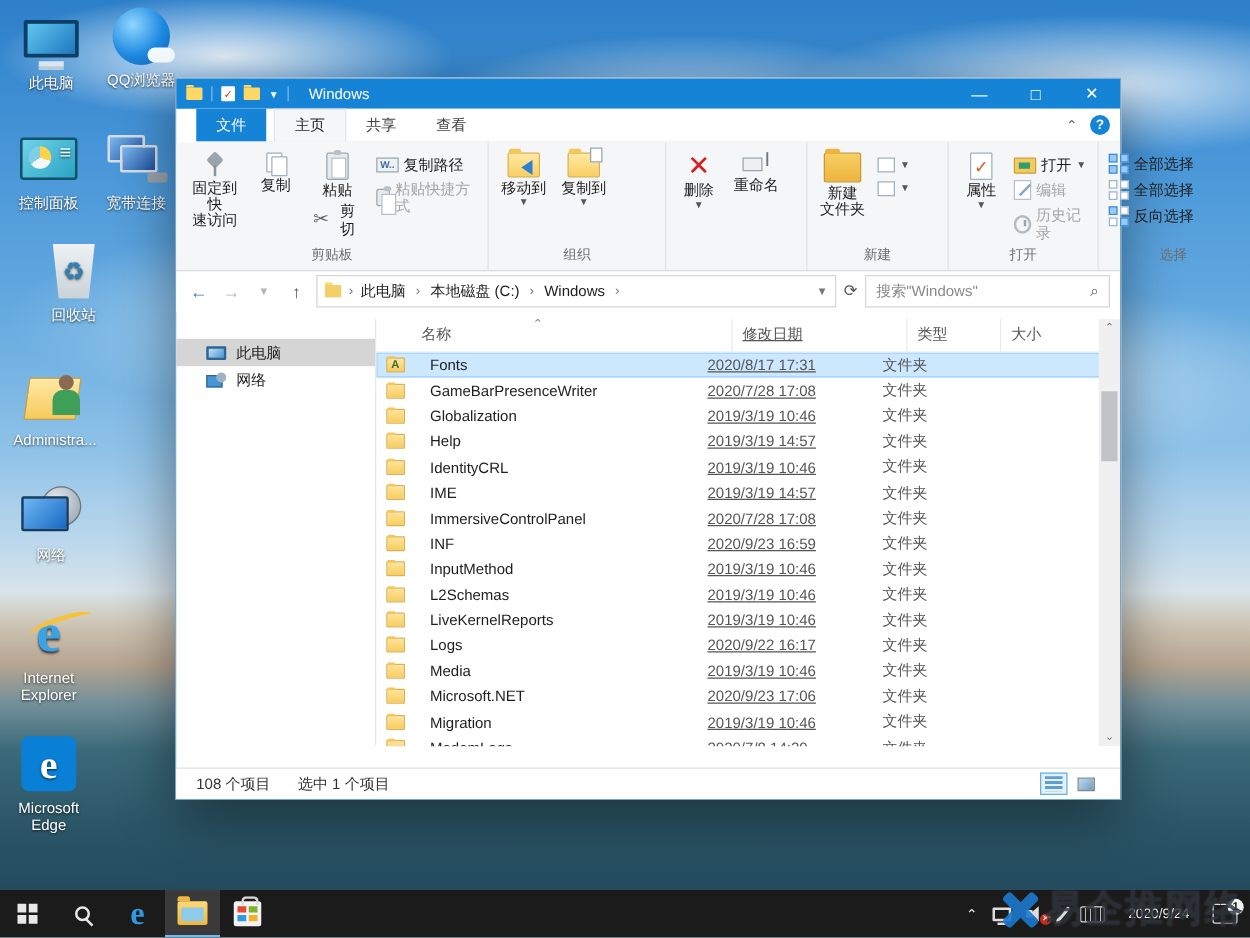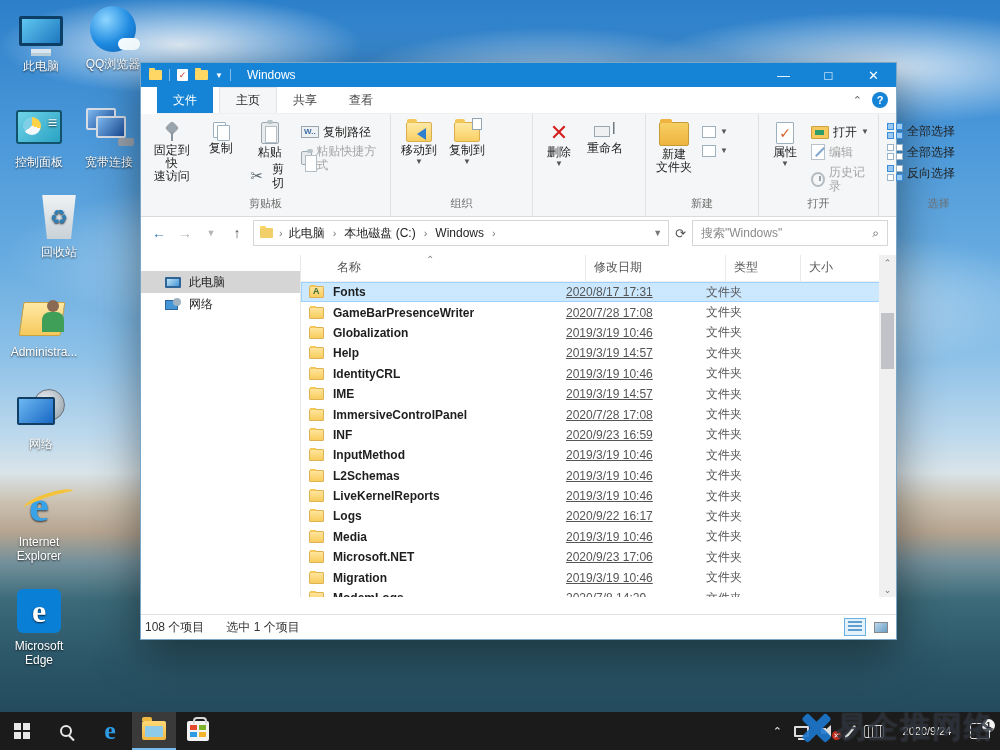--- a/index.html
+++ b/index.html
@@ -54,21 +54,21 @@
   .tabs{height:27px;background:#fff;display:flex;align-items:stretch;border-bottom:1px solid #f0f0f0;position:relative;margin-left:16px;}
   .ftab{background:#1584d6;color:#fff;padding:0 16px;display:flex;align-items:center;margin-right:6px;}
   .tab{padding:0 16px;display:flex;align-items:center;color:#444;}
   .tab.act{background:#f5f6f7;border:1px solid #e3e4e5;border-bottom:none;color:#1e1e1e;}
   .tabR{position:absolute;right:8px;top:0;height:100%;display:flex;align-items:center;gap:10px;}
   .chev{color:#666;font-size:11px;}
   .help{width:16px;height:16px;border-radius:50%;background:#1584d6;color:#fff;display:flex;align-items:center;justify-content:center;font-size:11px;font-weight:bold;}
   .ribbon{height:103px;background:#f5f6f7;border-bottom:1px solid #dadbdc;position:relative;}
   .rgrp{position:absolute;top:0;height:100%;border-right:1px solid #e2e2e2;display:flex;flex-direction:column;}
   .rbody{flex:1;display:flex;align-items:flex-start;padding:6px 4px 0 6px;gap:4px;}
-  .rlabel{height:20px;text-align:center;color:#6d6d6d;font-size:11px;line-height:16px;font-family:Liberation Mono, monospace;}
+  .rlabel{height:20px;text-align:center;color:#6d6d6d;font-size:11px;line-height:16px;}
   .bigb{display:flex;flex-direction:column;align-items:center;gap:2px;padding:2px 4px;min-width:40px;text-align:center;line-height:13px;}
   .bigb .car{font-size:8px;color:#555;line-height:6px;}
   .smcol{display:flex;flex-direction:column;gap:3px;padding-top:4px;}
   .smb{display:flex;align-items:center;gap:4px;line-height:14px;padding:1px 2px;}
   .dis{color:#a5a5a5;}
   .icopy{width:16px;height:18px;position:relative;}
   .icopy::before,.icopy::after{content:"";position:absolute;width:11px;height:14px;background:#fff;border:1px solid #9db0bd;border-radius:1px;}
   .icopy::before{left:0;top:0;}.icopy::after{left:4px;top:3px;}
   .ipaste{width:18px;height:22px;background:#e8eaec;border:1px solid #9aa7b0;border-radius:2px;position:relative;}
   .ipaste::before{content:"";position:absolute;left:3px;top:3px;width:10px;height:15px;background:#fff;border:1px solid #b3bec6;}
@@ -123,34 +123,34 @@
   .nnet::before{content:"";position:absolute;left:0;top:2px;width:11px;height:8px;background:#4596d6;border:1px solid #2f6496;}
   .nnet::after{content:"";position:absolute;right:0;top:0;width:8px;height:8px;border-radius:50%;background:#9fb3c2;}
   .list{flex:1;position:relative;overflow:hidden;}
   .hdr{height:27px;display:flex;border-bottom:1px solid #f0f0f0;color:#555;position:relative;}
   .hcell{display:flex;align-items:flex-end;padding:0 8px 5px 8px;border-right:1px solid #eaeaea;}
   .sortup{position:absolute;left:125px;top:-1px;color:#888;font-size:10px;}
   .rows{position:absolute;top:27px;left:0;right:0;height:317px;overflow:hidden;}
   .row{height:20.4px;display:flex;align-items:center;}
   .row.sel{background:#cce8ff;outline:1px solid #9ed1ff;outline-offset:-1px;}
   .cell{padding:0 8px;overflow:hidden;white-space:nowrap;}
-  .c-name{width:257px;display:flex;align-items:center;gap:9px;font-weight:bold;}
+  .c-name{width:257px;display:flex;align-items:center;gap:20px;}
   .c-date{width:140px;color:#555;text-decoration:underline;}
   .c-type{width:75px;color:#555;}
   .c-size{width:80px;color:#555;}
   .fldr{width:15px;height:12px;background:linear-gradient(180deg,#ffe49b,#f8cd5f);border:1px solid #dcb253;border-radius:1px;position:relative;flex:0 0 auto;}
   .fldr::before{content:"";position:absolute;left:0;top:-3px;width:6px;height:3px;background:#f4c758;border-radius:1px 1px 0 0;}
   .fldr.fonts::after{content:"A";position:absolute;left:3px;top:-1px;font-size:9px;color:#3a6e3a;font-weight:bold;}
   .vsb{position:absolute;right:0;top:0;bottom:0;width:17px;background:#f0f0f0;}
   .vsb .thumb{position:absolute;left:2px;right:2px;top:58px;height:56px;background:#c2c3c9;}
   .sbarr{position:absolute;left:0;right:0;height:15px;display:flex;align-items:center;justify-content:center;color:#707070;font-size:9px;}
   .hsb{position:absolute;left:160px;right:17px;bottom:0;height:15px;background:#f0f0f0;display:flex;align-items:center;}
   .hsb .harr{width:15px;text-align:center;color:#707070;font-size:9px;}
   .hsb .hthumb{height:11px;background:#c9c9c9;flex:1;margin-right:22px;}
-  .sbar{position:absolute;left:0;right:0;bottom:0;height:25px;border-top:1px solid #e0e0e0;background:#fff;display:flex;align-items:center;padding:0 4px;gap:22px;color:#333;}
+  .sbar{position:absolute;left:0;right:0;bottom:0;height:25px;border-top:1px solid #e0e0e0;background:#fff;display:flex;align-items:center;padding:0 16px;gap:22px;color:#333;}
   .sbarR{margin-left:auto;display:flex;gap:4px;}
   .vico{width:22px;height:18px;display:flex;align-items:center;justify-content:center;}
   .vico.on{border:1px solid #66b0e3;background:#e3f1fb;}
   .vdet{width:14px;height:12px;background:repeating-linear-gradient(180deg,#5f9fd0 0 2px,transparent 2px 4px);}
   .vthumb{width:14px;height:11px;background:linear-gradient(135deg,#bcd9ee,#6b9fc4);border:1px solid #888;}
   
   .tkb{position:absolute;left:0;right:0;bottom:0;height:38px;background:#1b1b1b;display:flex;align-items:center;z-index:5;}
   .titem{width:44px;height:38px;display:flex;align-items:center;justify-content:center;position:relative;}
   .titem.act{background:#3a3a3a;border-bottom:2px solid #76b9ed;}
   .winlogo{width:16px;height:16px;display:grid;grid-template-columns:7px 7px;grid-template-rows:7px 7px;gap:2px;}
@@ -467,21 +467,21 @@
       </div>
       <div class="nitem">
         <div class="nnet"></div>
         <span>网络</span>
       </div>
     </div>
     <div class="list">
       <div class="hdr">
         <span class="sortup">⌃</span>
         <div class="hcell" style="width:257px;margin-left:28px;">名称</div>
-        <div class="hcell" style="width:140px;">修改日期</div>
+        <div class="hcell" style="width:140px;text-decoration:underline;">修改日期</div>
         <div class="hcell" style="width:75px;">类型</div>
         <div class="hcell" style="width:80px;">大小</div>
       </div>
       <div class="rows" id="rows">
           <div class="row sel">
     <div class="cell c-name">
               <div class="fldr fonts"></div>
               <span>Fonts</span>
             </div>
     <div class="cell c-date">2020/8/17 17:31</div>

